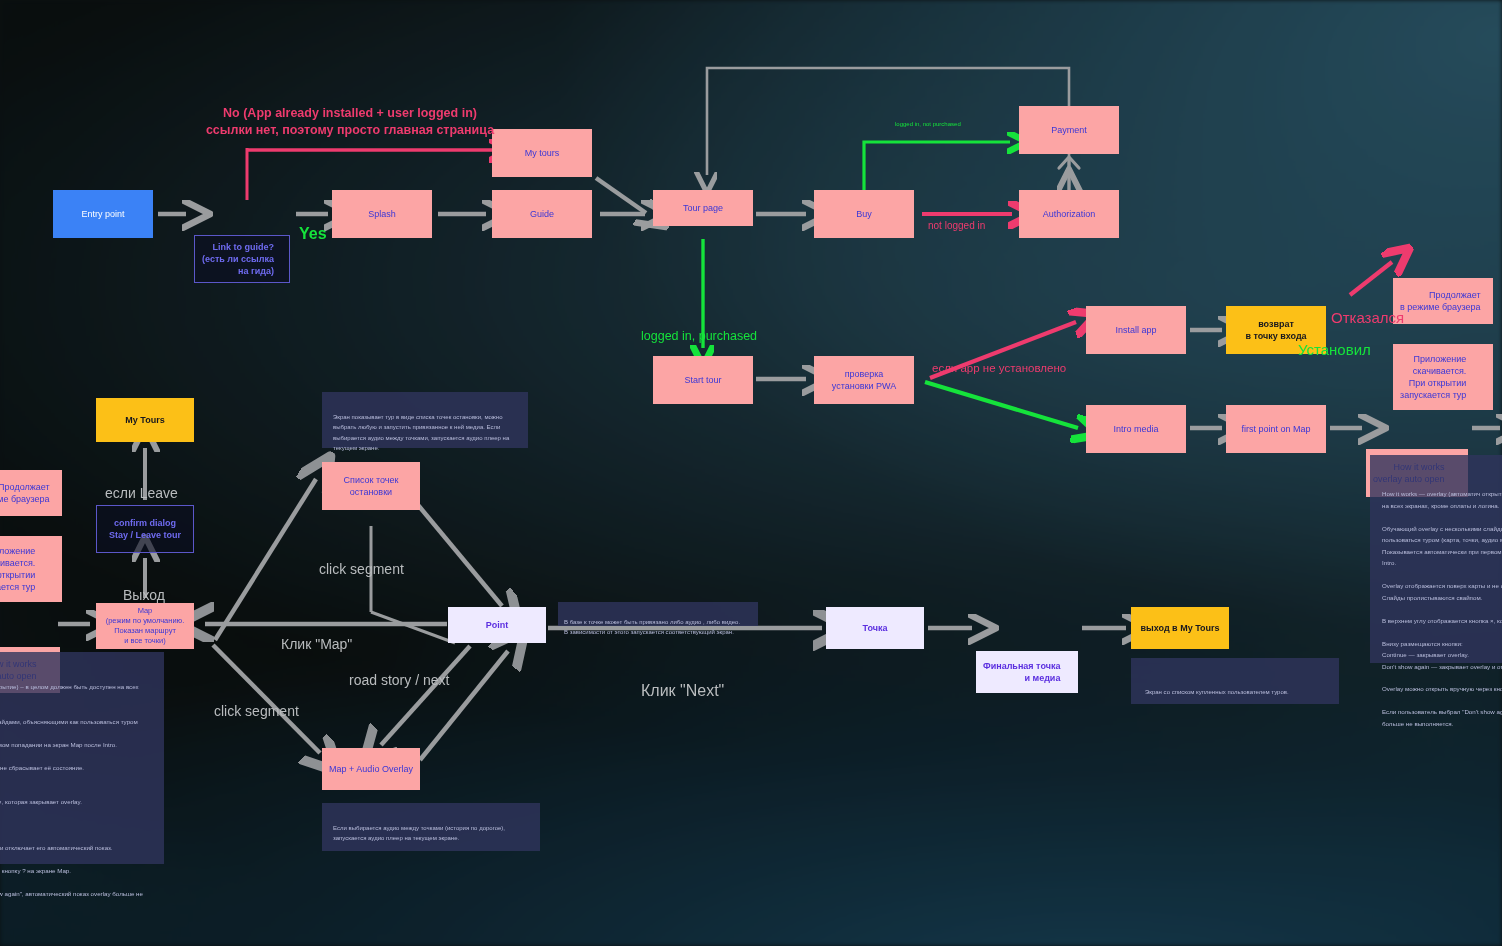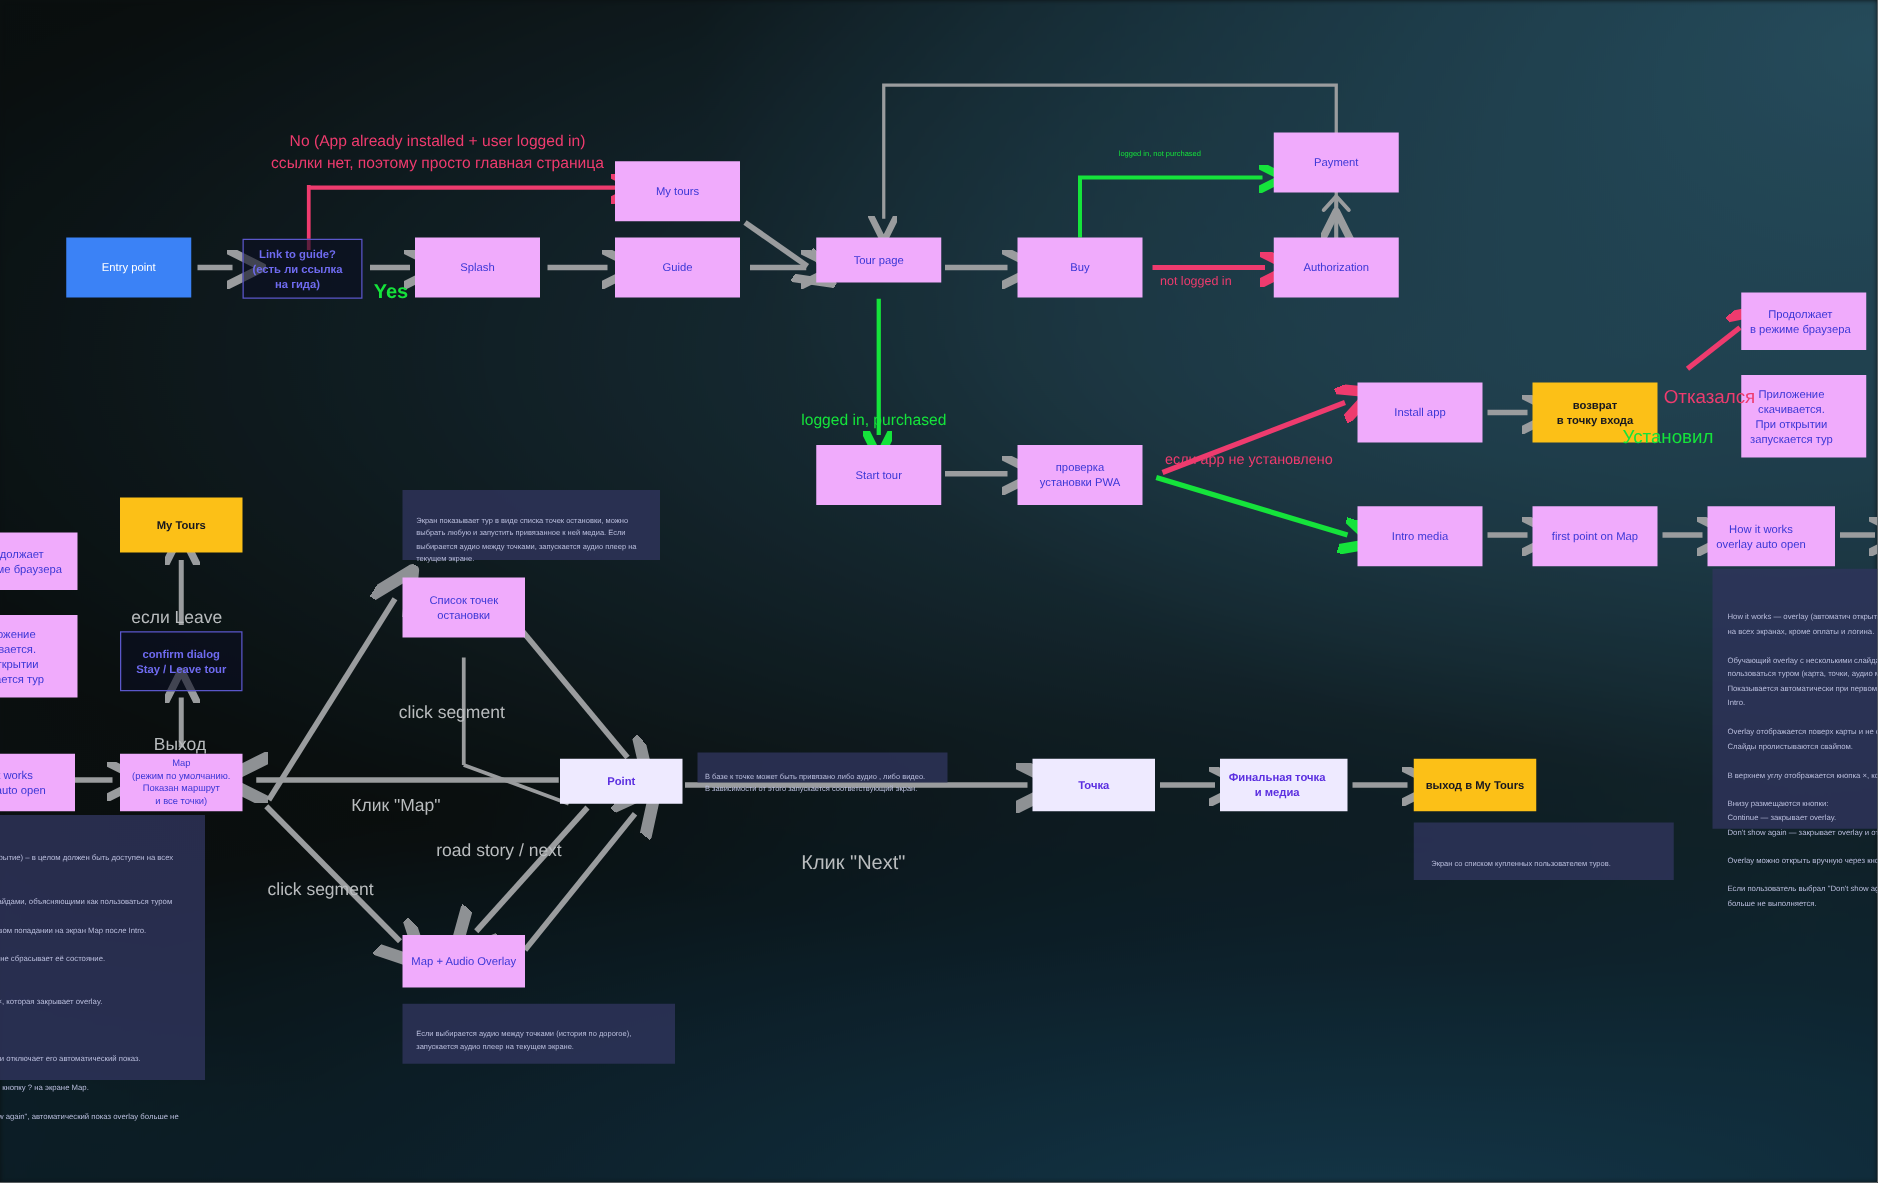--- a/index.html
+++ b/index.html
@@ -39,49 +39,49 @@
 
   
   .node {
     position: absolute;
     display: flex; align-items: center; justify-content: center;
     text-align: center;
     font-size: 9px; line-height: 1.35;
     padding: 2px 4px;
     white-space: pre-line;
   }
-  .n-light { background: #f0abfc; color: #3b37d6; }
+  .n-light { background: #fca5a5; color: #3b37d6; }
   .n-blue  { background: #3b82f6; color: #ffffff; }
   .n-amber { background: #fcc017; color: #17171f; font-weight: bold; }
   .n-outline {
     background: rgba(12,14,34,.62);
     border: 1px solid #5b57c9;
     color: #6f6bf0; font-weight: bold;
   }
   .n-lav { background: #eeeaff; color: #5b2fe0; font-weight: bold; }
-  .n-left { justify-content: flex-start; text-align: center; padding-left: 7px; }
+  .n-left { justify-content: flex-start; text-align: right; padding-left: 7px; margin-top: 44px; }
   .bold { font-weight: normal; }
 
   .note {
     position: absolute;
     background: rgba(48,52,92,.80);
     color: #b9bddc;
     font-size: 6px; line-height: 1.75;
     padding: 9px 11px;
     white-space: pre-line;
     text-align: left;
   }
   .note.big { font-size: 6.2px; line-height: 1.85; }
 
   .lbl {
     position: absolute;
     white-space: pre-line;
     line-height: 1.3;
   }
-  .lbl-pink   { color: #ee3b6e; font-weight: normal; }
+  .lbl-pink   { color: #ee3b6e; font-weight: bold; }
   .lbl-green  { color: #15e33b; font-weight: bold; }
   .lbl-gray   { color: #b9bcbe; }
   .lbl-pinkthin { color: #e05a86; }
 
   
   #arrows { position: absolute; inset: 0; }
 </style>
 </head>
 <body>
 

